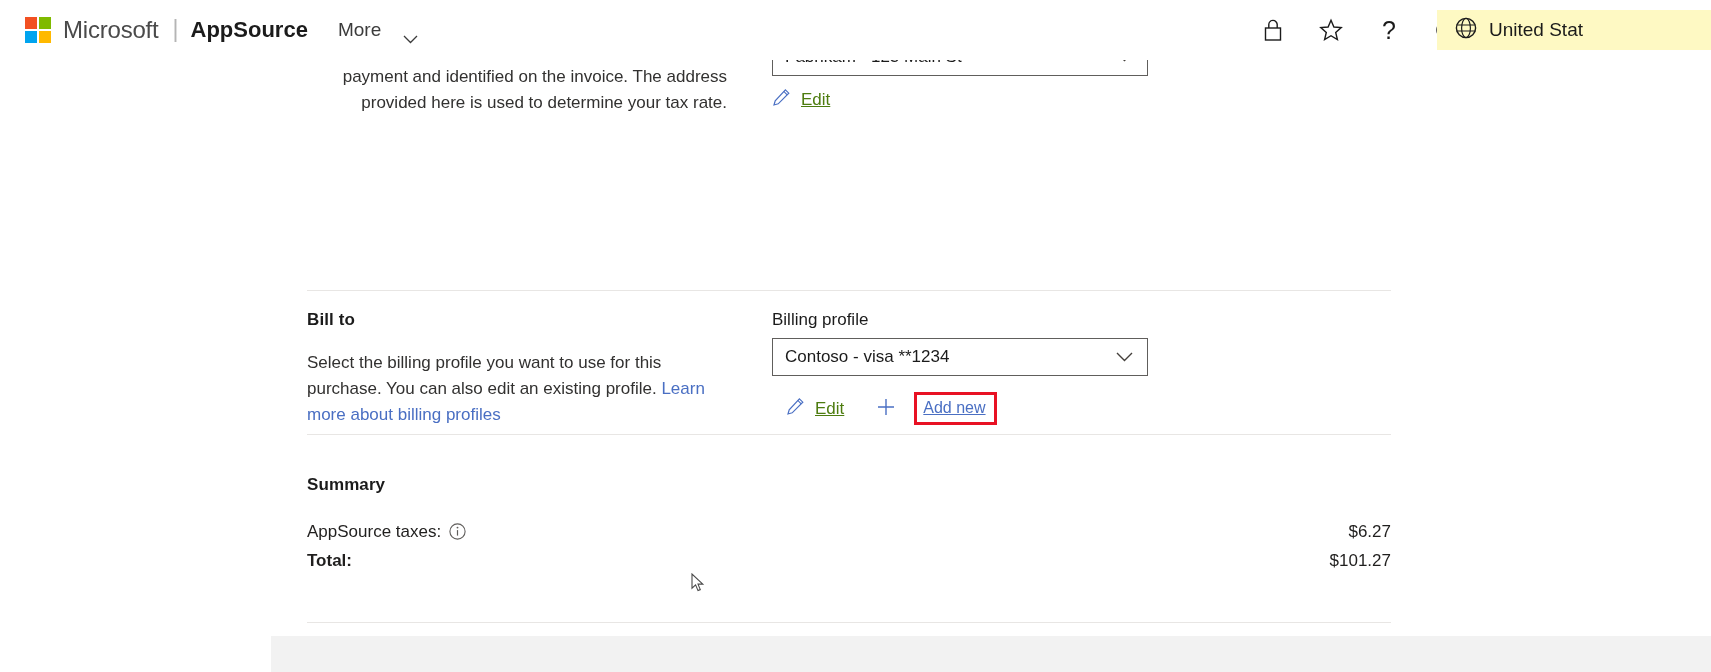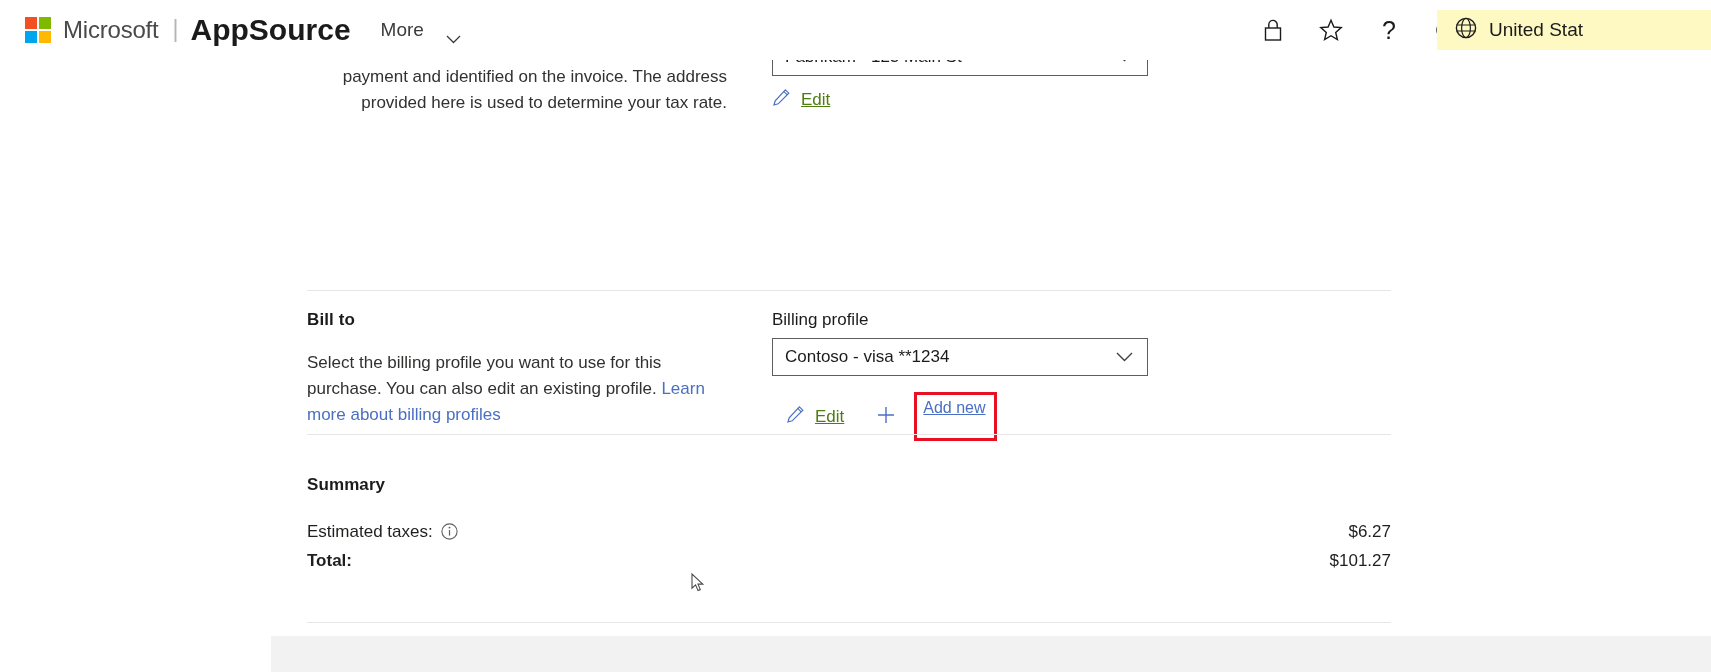--- a/index.html
+++ b/index.html
@@ -43,21 +43,21 @@
     letter-spacing: -0.2px;
     white-space: nowrap;
   }
   .brand-sep {
     color: #b5b5b5;
     font-size: 23px;
     margin: 0 12px 0 14px;
     font-weight: 300;
   }
   .brand-app {
-    font-size: 30px; font-weight: 700;
+    font-size: 22px; font-weight: 700;
     color: #1b1b1b;
     white-space: nowrap;
   }
   .more-btn {
     display: flex; align-items: center; gap: 22px;
     margin-left: 30px;
     font-size: 19px; color: #3b3b3b;
     cursor: pointer;
     white-space: nowrap;
   }
@@ -155,21 +155,21 @@
     margin-top: 16px;
     gap: 0;
   }
   .act {
     display: flex; align-items: center; gap: 10px;
     cursor: pointer; font-size: 17px;
   }
   .act .txt { color: #4d7c0f; text-decoration: underline; }
   .act-highlight {
     border: 3px solid #e81123;
-    padding: 4px 8px 21px 6px;
+    padding: 4px 8px 5px 6px;
     margin-left: 18px;
     display: flex; align-items: center; gap: 8px;
   }
   .plus-ico { color: #4a6fc3; }
 
   .divider {
     height: 1px; background: #e8e6e4; width: 1084px;
   }
 
   .summary-row {
@@ -276,21 +276,21 @@
       </div>
     </div>
   </div>
 
   <div class="divider" style="position:absolute; left:307px; top:434px;"></div>
 
   <div style="position:absolute; left:307px; top:475px; width:1084px;">
     <div class="sect-title">Summary</div>
 
     <div class="summary-row" style="margin-top:26px;">
-      <span>Estimated taxes:</span>
+      <span>AppSource taxes:</span>
       <span class="info-ico">
         <svg width="17" height="17" viewBox="0 0 17 17">
           <circle cx="8.5" cy="8.5" r="7.6" fill="none" stroke="#605e5c" stroke-width="1.1"></circle>
           <circle cx="8.5" cy="4.6" r="0.95" fill="#605e5c"></circle>
           <path d="M8.5 7.1 V12.6" stroke="#605e5c" stroke-width="1.2"></path>
         </svg>
       </span>
       <span class="amt">$6.27</span>
     </div>
 

